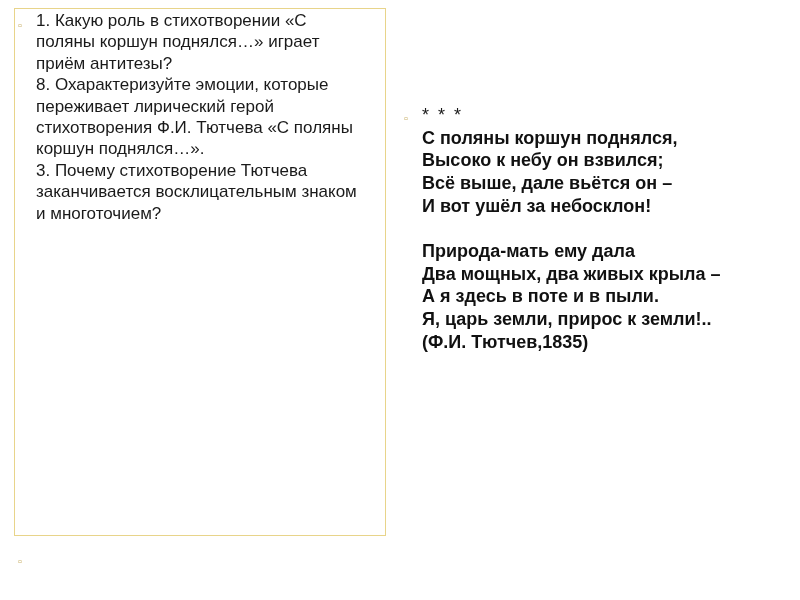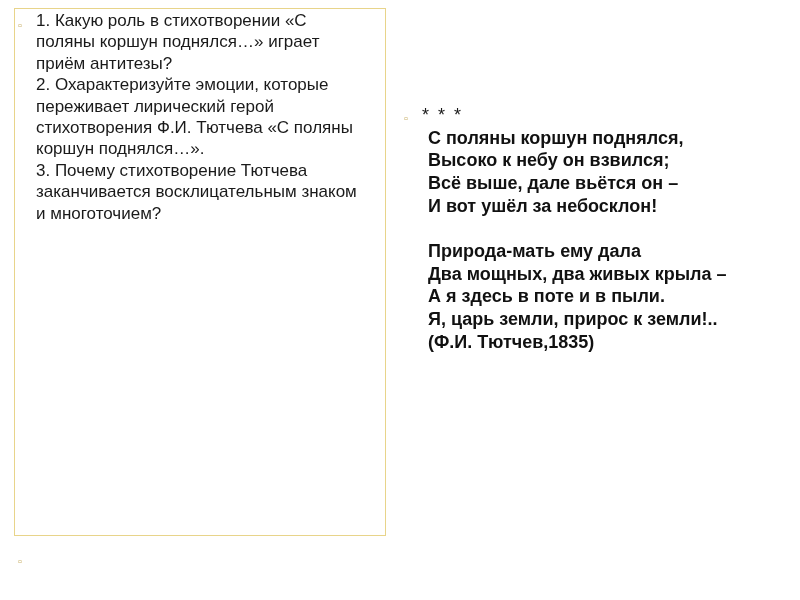--- a/index.html
+++ b/index.html
@@ -82,21 +82,20 @@
     line-height: 1.2;
     letter-spacing: 2px;
   }
   .right-text {
     font-size: 18px;
     font-weight: bold;
     line-height: 1.26;
     color: #111111;
     white-space: pre-wrap;
     font-family: "Liberation Sans", sans-serif;
-    margin-left: 6px;
   }
   .right-bullet-marker {
     flex: 0 0 auto;
     color: #c8b06a;
     font-size: 11px;
     line-height: 1;
     padding-top: 8px;
     width: 18px;
   }
 
@@ -115,21 +114,21 @@
 
 <div class="slide">
 
   <div class="box-left"></div>
 
   <div class="left-content">
     <div class="bullet-row">
       <span class="bullet-marker">▫</span>
       <div class="bullet-body">
         <div class="left-text">1. Какую роль в стихотворении «С поляны коршун поднялся…» играет приём антитезы?
-2. Охарактеризуйте эмоции, которые переживает лирический герой стихотворения Ф.И. Тютчева «С поляны коршун поднялся…».
+8. Охарактеризуйте эмоции, которые переживает лирический герой стихотворения Ф.И. Тютчева «С поляны коршун поднялся…».
 3. Почему стихотворение Тютчева заканчивается восклицательным знаком и многоточием?</div>
       </div>
     </div>
   </div>
 
   <div class="right-content">
     <div class="bullet-row">
       <span class="right-bullet-marker">▫</span>
       <div class="bullet-body">
         <div class="right-stars">* * *</div>

